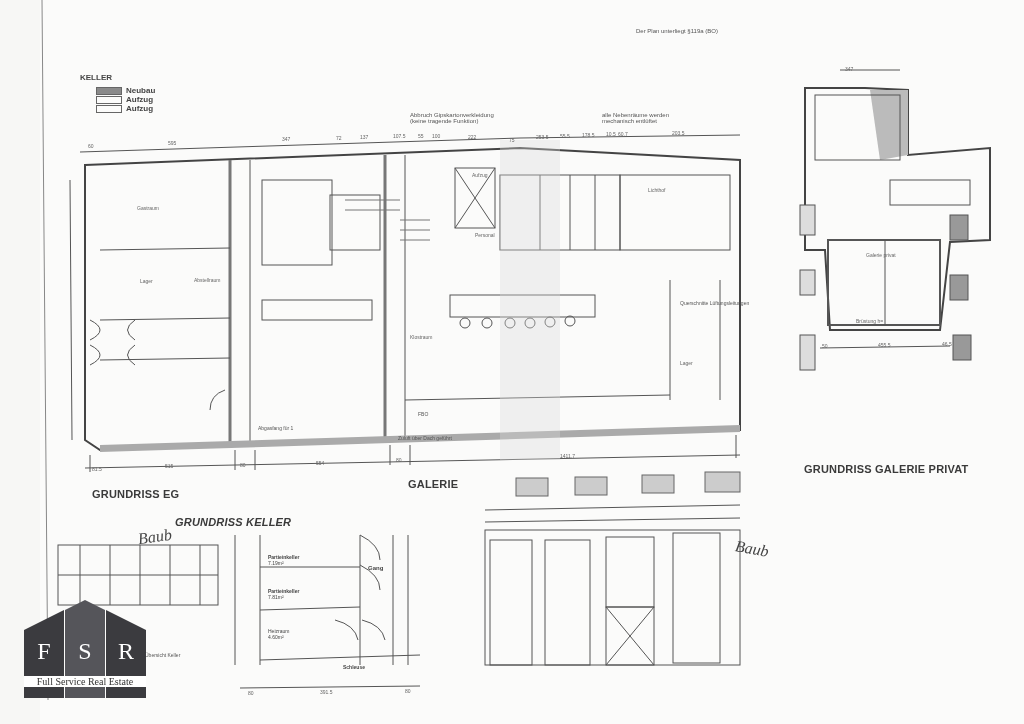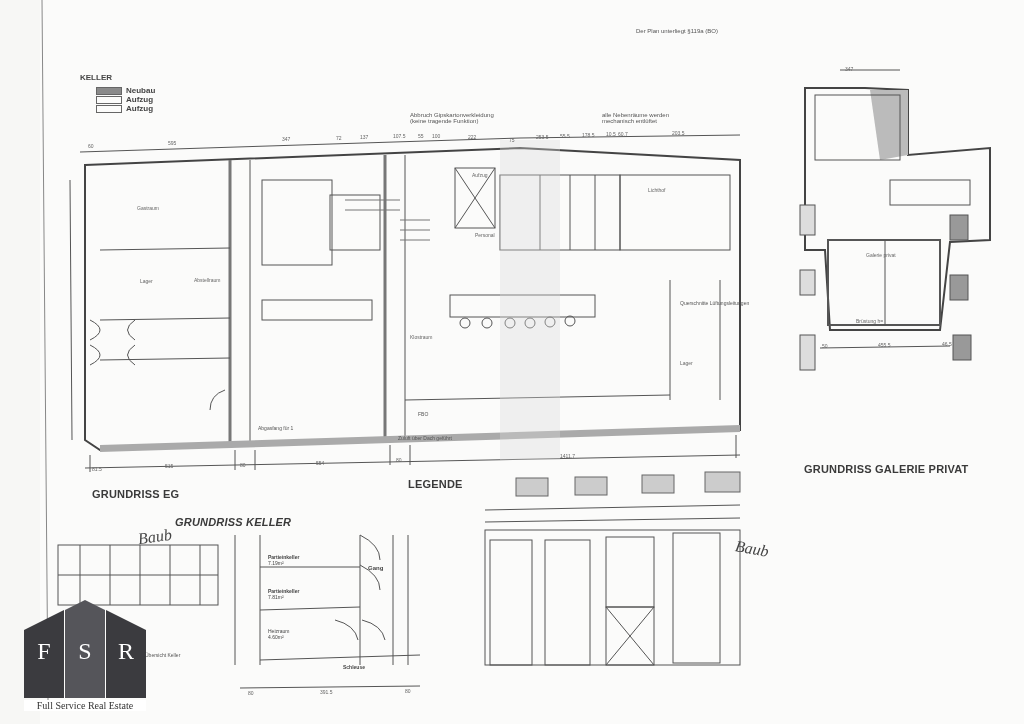--- a/index.html
+++ b/index.html
@@ -13,21 +13,21 @@
   .legend-row { display:flex; align-items:center; gap:4px; height:9px; }
   .legend-swatch { width:24px; height:6px; border:1px solid #666; }
   .legend-label { font-size:8px; font-weight:bold; color:#444; line-height:8px; }
   .room-label { font-size:5px; color:#666; }
   .dim { font-size:5px; color:#666; }
   svg { position:absolute; left:0; top:0; }
   .logo { left:24px; top:600px; width:122px; height:98px; }
   .logo-letter { position:absolute; top:38px; width:30px; text-align:center; color:#fff;
                  font-family:"Liberation Serif", serif; font-size:24px; }
   .logo-caption { position:absolute; left:0; top:76px; width:122px; text-align:center;
-                  font-family:"Liberation Serif", serif; font-size:10px; color:#333; background:#fff;margin-top:24px; }
+                  font-family:"Liberation Serif", serif; font-size:10px; color:#333; background:#fff; }
   .sig { font-family:"Liberation Serif", serif; font-style:italic; font-size:16px; color:#444; }
 </style>
 </head>
 <body>
 
 <div class="abs sheet"></div>
 
 <svg width="1024" height="724">
   <g stroke="#555" fill="none" stroke-width="1">
 
@@ -244,21 +244,21 @@
 
 <div class="abs room-label" style="left:866px;top:252px;">Galerie privat</div>
 <div class="abs room-label" style="left:856px;top:318px;">Brüstung h=</div>
 <div class="abs dim" style="left:845px;top:66px;">347</div>
 <div class="abs dim" style="left:822px;top:343px;">50</div>
 <div class="abs dim" style="left:878px;top:342px;">455.5</div>
 <div class="abs dim" style="left:942px;top:341px;">46.5</div>
 
 <div class="abs title" style="left:92px;top:488px;">GRUNDRISS EG</div>
 <div class="abs title" style="left:175px;top:516px;font-style:italic;">GRUNDRISS KELLER</div>
-<div class="abs title" style="left:408px;top:478px;">LEGENDE</div>
+<div class="abs title" style="left:408px;top:478px;">GALERIE</div>
 <div class="abs title" style="left:804px;top:463px;">GRUNDRISS GALERIE PRIVAT</div>
 
 <div class="abs sig" style="left:138px;top:528px;transform:rotate(-8deg);">Baub</div>
 <div class="abs sig" style="left:735px;top:540px;transform:rotate(10deg);">Baub</div>
 
 <div class="abs logo">
   <svg width="122" height="98" style="position:absolute;left:0;top:0;">
     <polygon points="0,30 40,10 40,98 0,98" fill="#3b3b3f"></polygon>
     <polygon points="41,10 61,0 81,10 81,98 41,98" fill="#55555a"></polygon>
     <polygon points="82,10 122,30 122,98 82,98" fill="#3b3b3f"></polygon>

